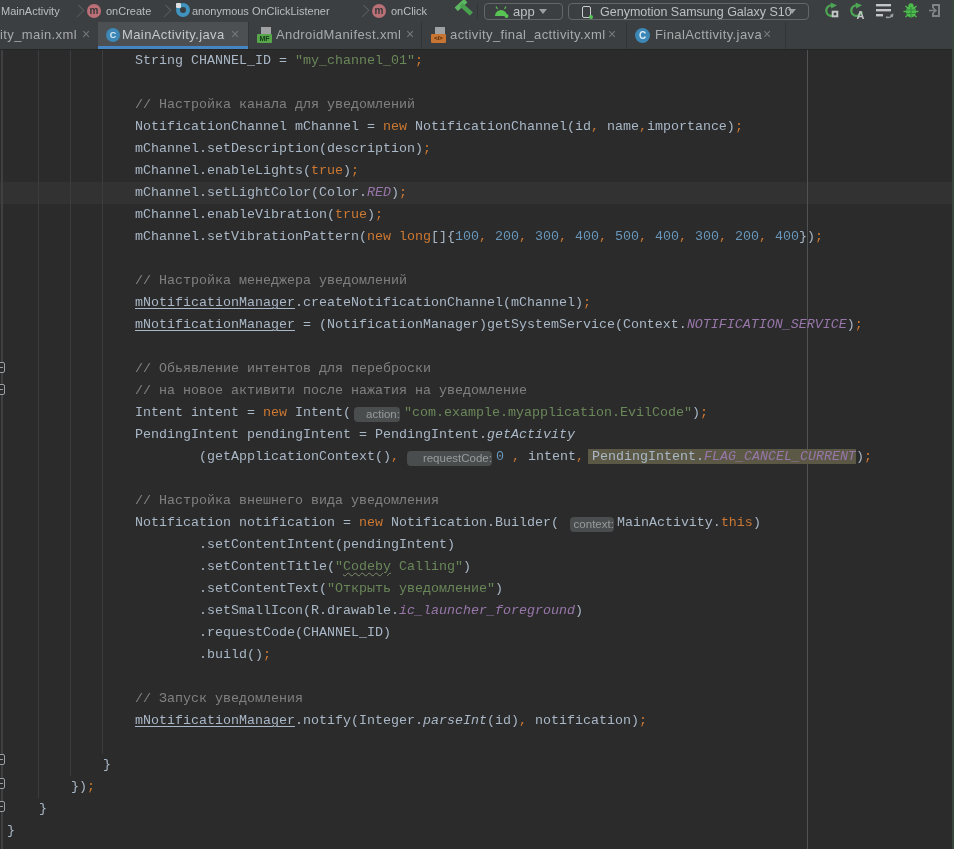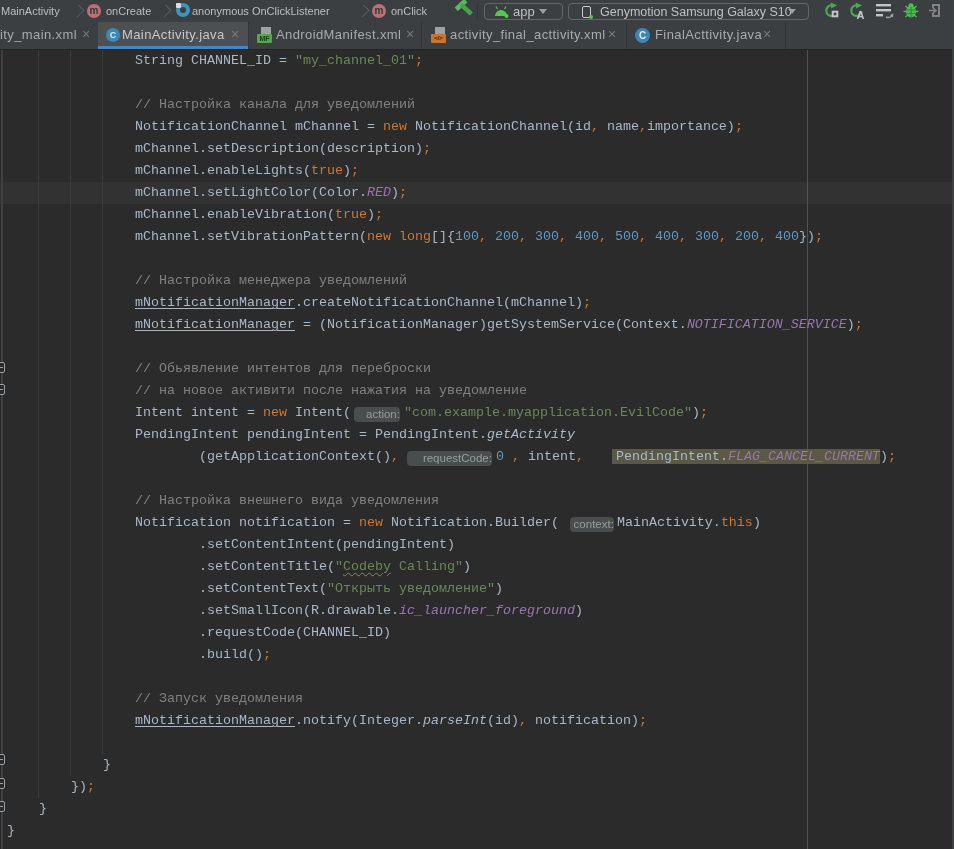--- a/index.html
+++ b/index.html
@@ -24,21 +24,21 @@
 #code div { height:22px; white-space:pre; }
 .c { color:#808080; }
 .k { color:#cc7832; }
 .s { color:#6a8759; }
 .n { color:#6897bb; }
 .p { color:#9876aa; font-style:italic; }
 .it { font-style:italic; }
 .u { text-decoration-line:underline; text-decoration-color:#a9b7c6; text-decoration-thickness:1px; text-underline-offset:2px; }
 .wv { text-decoration-line:underline; text-decoration-style:wavy; text-decoration-color:#7f8e6d; text-decoration-thickness:1px; text-underline-offset:2px; }
 .pill { display:inline-block; height:15px; line-height:15px; background:#4a4d4d; border-radius:4px; color:#989b9d; font-size:11.5px; font-family:"Liberation Sans",sans-serif; text-align:right; vertical-align:-2px; }
-.hl { background:#5b5945; box-shadow:-4px 0 0 #5b5945;margin-left:24px; }
+.hl { background:#5b5945; box-shadow:-4px 0 0 #5b5945; }
 .fold { position:absolute; left:-5px; width:10px; height:11px; border:1px solid #9aa0a2; border-radius:2px; background:#2b2b2b; }
 .fold:after { content:""; position:absolute; left:1px; top:4px; width:6px; height:1px; background:#9aa0a2; }
 #edge { position:absolute; right:0; top:0; width:2px; height:849px; background:#38453c; }
 .combo { position:absolute; top:3px; height:17px; border:1px solid #646768; border-radius:4px; }
 </style>
 </head>
 <body>
 <div id="navbar">
   <span class="nv" style="left:1px;">MainActivity</span>
   <span class="chev" style="left:74px;"></span>

